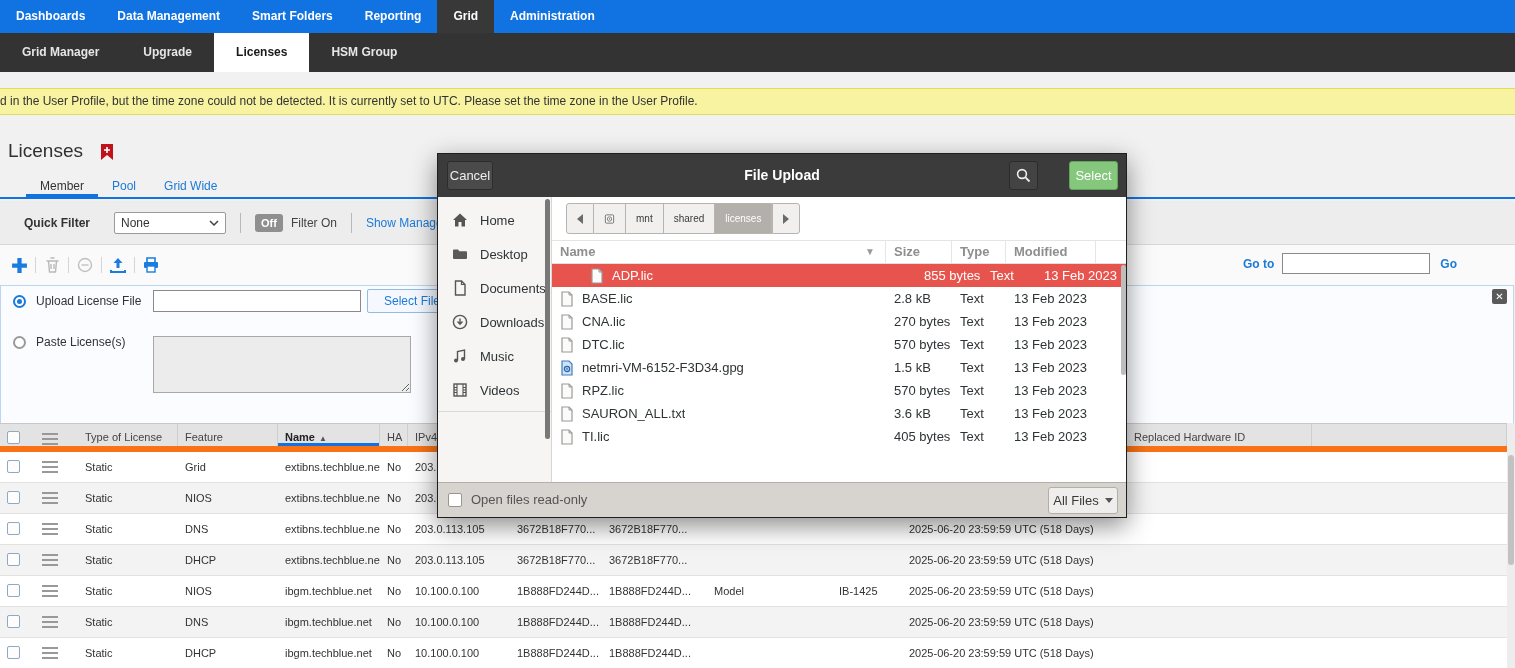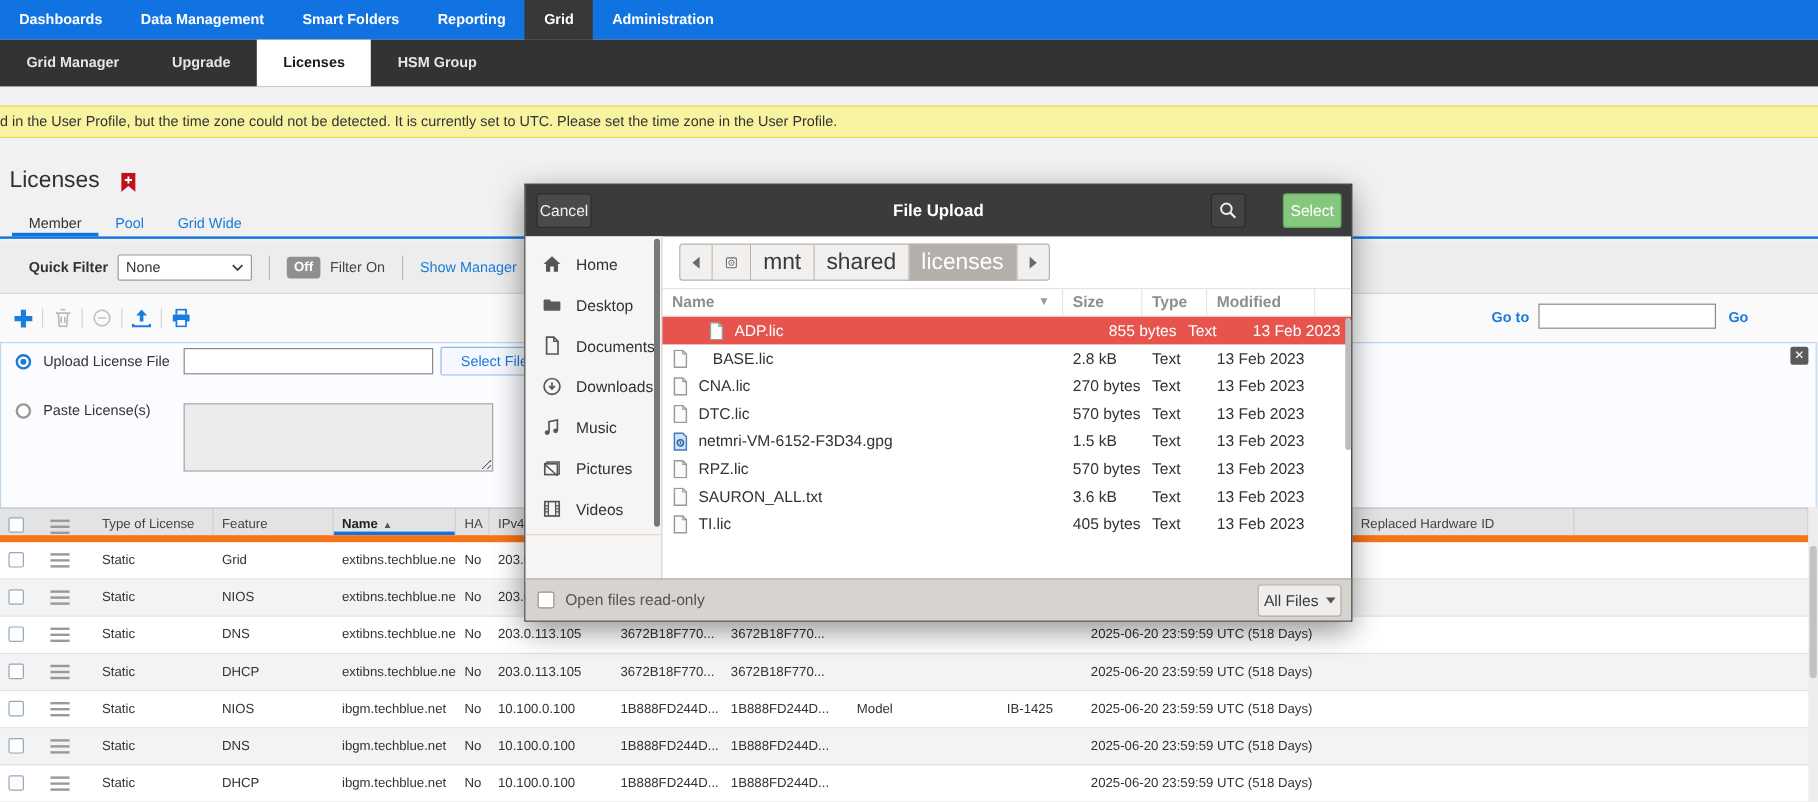--- a/index.html
+++ b/index.html
@@ -14,27 +14,27 @@
   .topnav .nav-item.active { background:#383838; }
   .subnav { position:absolute; left:0; top:33px; width:1515px; height:39px; background:#333333; display:flex; }
   .subnav .nav-item { color:#e6e6e6; font-size:12px; font-weight:bold; line-height:39px; padding:0 22px; cursor:pointer; }
   .subnav .nav-item.active { background:#ffffff; color:#1a1a1a; }
   
   .banner { position:absolute; left:0; top:88px; width:1515px; height:27px; background:#f7f3a1;
             border-top:1px solid #e3dc55; border-bottom:1px solid #e3dc55; font-size:12px; color:#333; line-height:25px; }
   
   .page-title { position:absolute; left:8px; top:140px; font-size:19px; color:#303030; }
   .bookmark { position:absolute; left:101px; top:144px; width:12px; height:16px; }
-  .tabs { position:absolute; left:0; top:176px; width:1515px; height:23px; border-bottom:2px solid #1172e2; display:flex; padding-left:10px; }
+  .tabs { position:absolute; left:0; top:176px; width:1515px; height:23px; border-bottom:2px solid #1172e2; display:flex; padding-left:26px; }
   .tab { font-size:12px; color:#1a7ad9; padding:0 14px; line-height:20px; cursor:pointer; }
   .tab.active { color:#333; border-bottom:3px solid #1172e2; }
   
   .filterbar { position:absolute; left:0; top:201px; width:1515px; height:44px; background:#ededed; border-bottom:1px solid #d8d8d8; display:flex; align-items:center; }
   .filterbar .lbl { font-weight:bold; font-size:12px; margin-left:24px; }
-  .qf-select { margin-left:8px; width:112px; height:22px; background:#fff; border:1px solid #9a9a9a; border-radius:2px; font-size:12px; display:flex; align-items:center; justify-content:space-between; padding:0 6px; }
+  .qf-select { margin-left:24px; width:112px; height:22px; background:#fff; border:1px solid #9a9a9a; border-radius:2px; font-size:12px; display:flex; align-items:center; justify-content:space-between; padding:0 6px; }
   .vsep { width:1px; height:20px; background:#b8b8b8; margin:0 14px; }
   .off-badge { background:#8f8f8f; color:#fff; font-size:11px; font-weight:bold; border-radius:3px; padding:3px 6px; }
   .filteron { font-size:12px; margin-left:8px; color:#444; }
   .showfilter { font-size:12px; color:#1a7ad9; cursor:pointer; }
   
   .toolbar { position:absolute; left:0; top:245px; width:1515px; height:40px; background:#fafafa; display:flex; align-items:center; padding-left:8px; }
   .tool { width:22px; height:22px; display:flex; align-items:center; justify-content:center; cursor:pointer; }
   .tool-sep { width:1px; height:16px; background:#d5d5d5; margin:0 5px; }
   .goto-wrap { position:absolute; left:1243px; top:253px; display:flex; align-items:center; }
   .goto-label { color:#1a7ad9; font-weight:bold; font-size:12px; }
@@ -84,21 +84,21 @@
   .d-sidebar { width:136px; height:100%; background:#f6f5f4; border-right:1px solid #d9d5d1; position:relative; }
   .d-side-item { height:34px; display:flex; align-items:center; padding-left:14px; cursor:pointer; color:#2e3436; font-size:13px; }
   .d-side-item .ic { width:16px; height:16px; margin-right:12px; color:#555; flex:none; }
   .d-side-sep { height:1px; background:#dcd8d4; margin:4px 0; }
   .d-side-scroll { position:absolute; right:1px; top:2px; width:5px; height:240px; background:#787878; border-radius:3px; }
   .d-files { flex:1; position:relative; }
   .d-crumbbar { height:44px; border-bottom:1px solid #e4e4e4; display:flex; align-items:center; padding-left:14px; }
   .crumb-btn { height:31px; background:#f2f0ee; border:1px solid #b8b3ad; display:flex; align-items:center; justify-content:center; color:#555; cursor:pointer; }
   .crumb-back { width:28px; border-radius:3px 0 0 3px; }
   .crumb-fwd { width:28px; border-radius:0 3px 3px 0; }
-  .crumb-seg { height:31px; background:#f2f0ee; border:1px solid #b8b3ad; border-left:none; padding:0 10px; font-size:19px; color:#3a3a3a; line-height:29px; cursor:pointer; }
+  .crumb-seg { height:31px; background:#f2f0ee; border:1px solid #b8b3ad; border-left:none; padding:0 10px; font-size:10px; color:#3a3a3a; line-height:29px; cursor:pointer; }
   .crumb-seg.active { background:#b3afaa; color:#fff; }
   .crumb-drive { width:32px; display:flex; align-items:center; justify-content:center; }
   .d-listhead { height:23px; display:flex; border-bottom:1px solid #e0e0e0; }
   .d-hcol { font-size:13px; font-weight:bold; color:#8e8e8e; line-height:22px; padding-left:8px; border-right:1px solid #e6e6e6; overflow:hidden; white-space:nowrap; }
   .d-row { height:23px; display:flex; align-items:center; cursor:pointer; }
   .d-row .fname { flex:none; display:flex; align-items:center; padding-left:8px; overflow:hidden; white-space:nowrap; }
   .d-row .c { font-size:13px; color:#2e3436; padding-left:8px; overflow:hidden; white-space:nowrap; }
   .d-row.selected { background:#e7544d; }
   .d-row.selected .c, .d-row.selected .fname span { color:#fff; }
   .d-row .ficon { width:14px; height:16px; margin-right:8px; flex:none; }
@@ -430,29 +430,20 @@
               <path d="M5.5 12.5 V3.5 L12.5 2 v9" stroke="#555" stroke-width="1.4" fill="none"></path>
               <circle cx="4" cy="12.5" r="2" fill="#555"></circle>
               <circle cx="11" cy="11" r="2" fill="#555"></circle>
             </svg>
           </span>
           <span>Music</span>
         </div>
         <div class="d-side-item">
           <span class="ic">
             <svg width="16" height="16" viewBox="0 0 16 16">
-              <path d="M2 5 l2-2 h10 v10 l-2 1 Z" fill="none" stroke="#555" stroke-width="1.2"></path>
-              <rect x="2" y="4.5" width="10.5" height="9" fill="none" stroke="#555" stroke-width="1.4"></rect>
-            </svg>
-          </span>
-          <span>Pictures</span>
-        </div>
-        <div class="d-side-item">
-          <span class="ic">
-            <svg width="16" height="16" viewBox="0 0 16 16">
               <rect x="2" y="2" width="12" height="12" fill="none" stroke="#555" stroke-width="1.4"></rect>
               <path d="M5 2 v12 M11 2 v12 M2 5.5 h3 M2 8 h3 M2 10.5 h3 M11 5.5 h3 M11 8 h3 M11 10.5 h3" stroke="#555" stroke-width="1.1"></path>
             </svg>
           </span>
           <span>Videos</span>
         </div>
         <div class="d-side-sep"></div>
         <div class="d-side-scroll"></div>
       </div>
     <div class="d-files">
@@ -493,21 +484,21 @@
                   <path d="M9 1 v3 h3" fill="none" stroke="#9a9a9a" stroke-width="1"></path>
                 </svg>
               </span>
               <span class="c" style="padding-left: 0px;">ADP.lic</span>
             </div>
             <div class="c" style="width: 66px; flex: 0 0 auto;">855 bytes</div>
             <div class="c" style="width: 54px; flex: 0 0 auto;">Text</div>
             <div class="c" style="width: 90px; flex: 0 0 auto;">13 Feb 2023</div>
           </div>
           <div class="d-row">
-            <div class="fname" style="width: 334px; gap: 12px;">
+            <div class="fname" style="width: 334px;">
               <span class="ficon">
                 <svg width="14" height="16" viewBox="0 0 14 16">
                   <path d="M2 1 h7 l3 3 v11 H2 Z" fill="#fbfbfa" stroke="#9a9a9a" stroke-width="1.2"></path>
                   <path d="M9 1 v3 h3" fill="none" stroke="#9a9a9a" stroke-width="1"></path>
                 </svg>
               </span>
               <span class="c" style="padding-left: 0px;">BASE.lic</span>
             </div>
             <div class="c" style="width: 66px; flex: 0 0 auto;">2.8 kB</div>
             <div class="c" style="width: 54px; flex: 0 0 auto;">Text</div>

